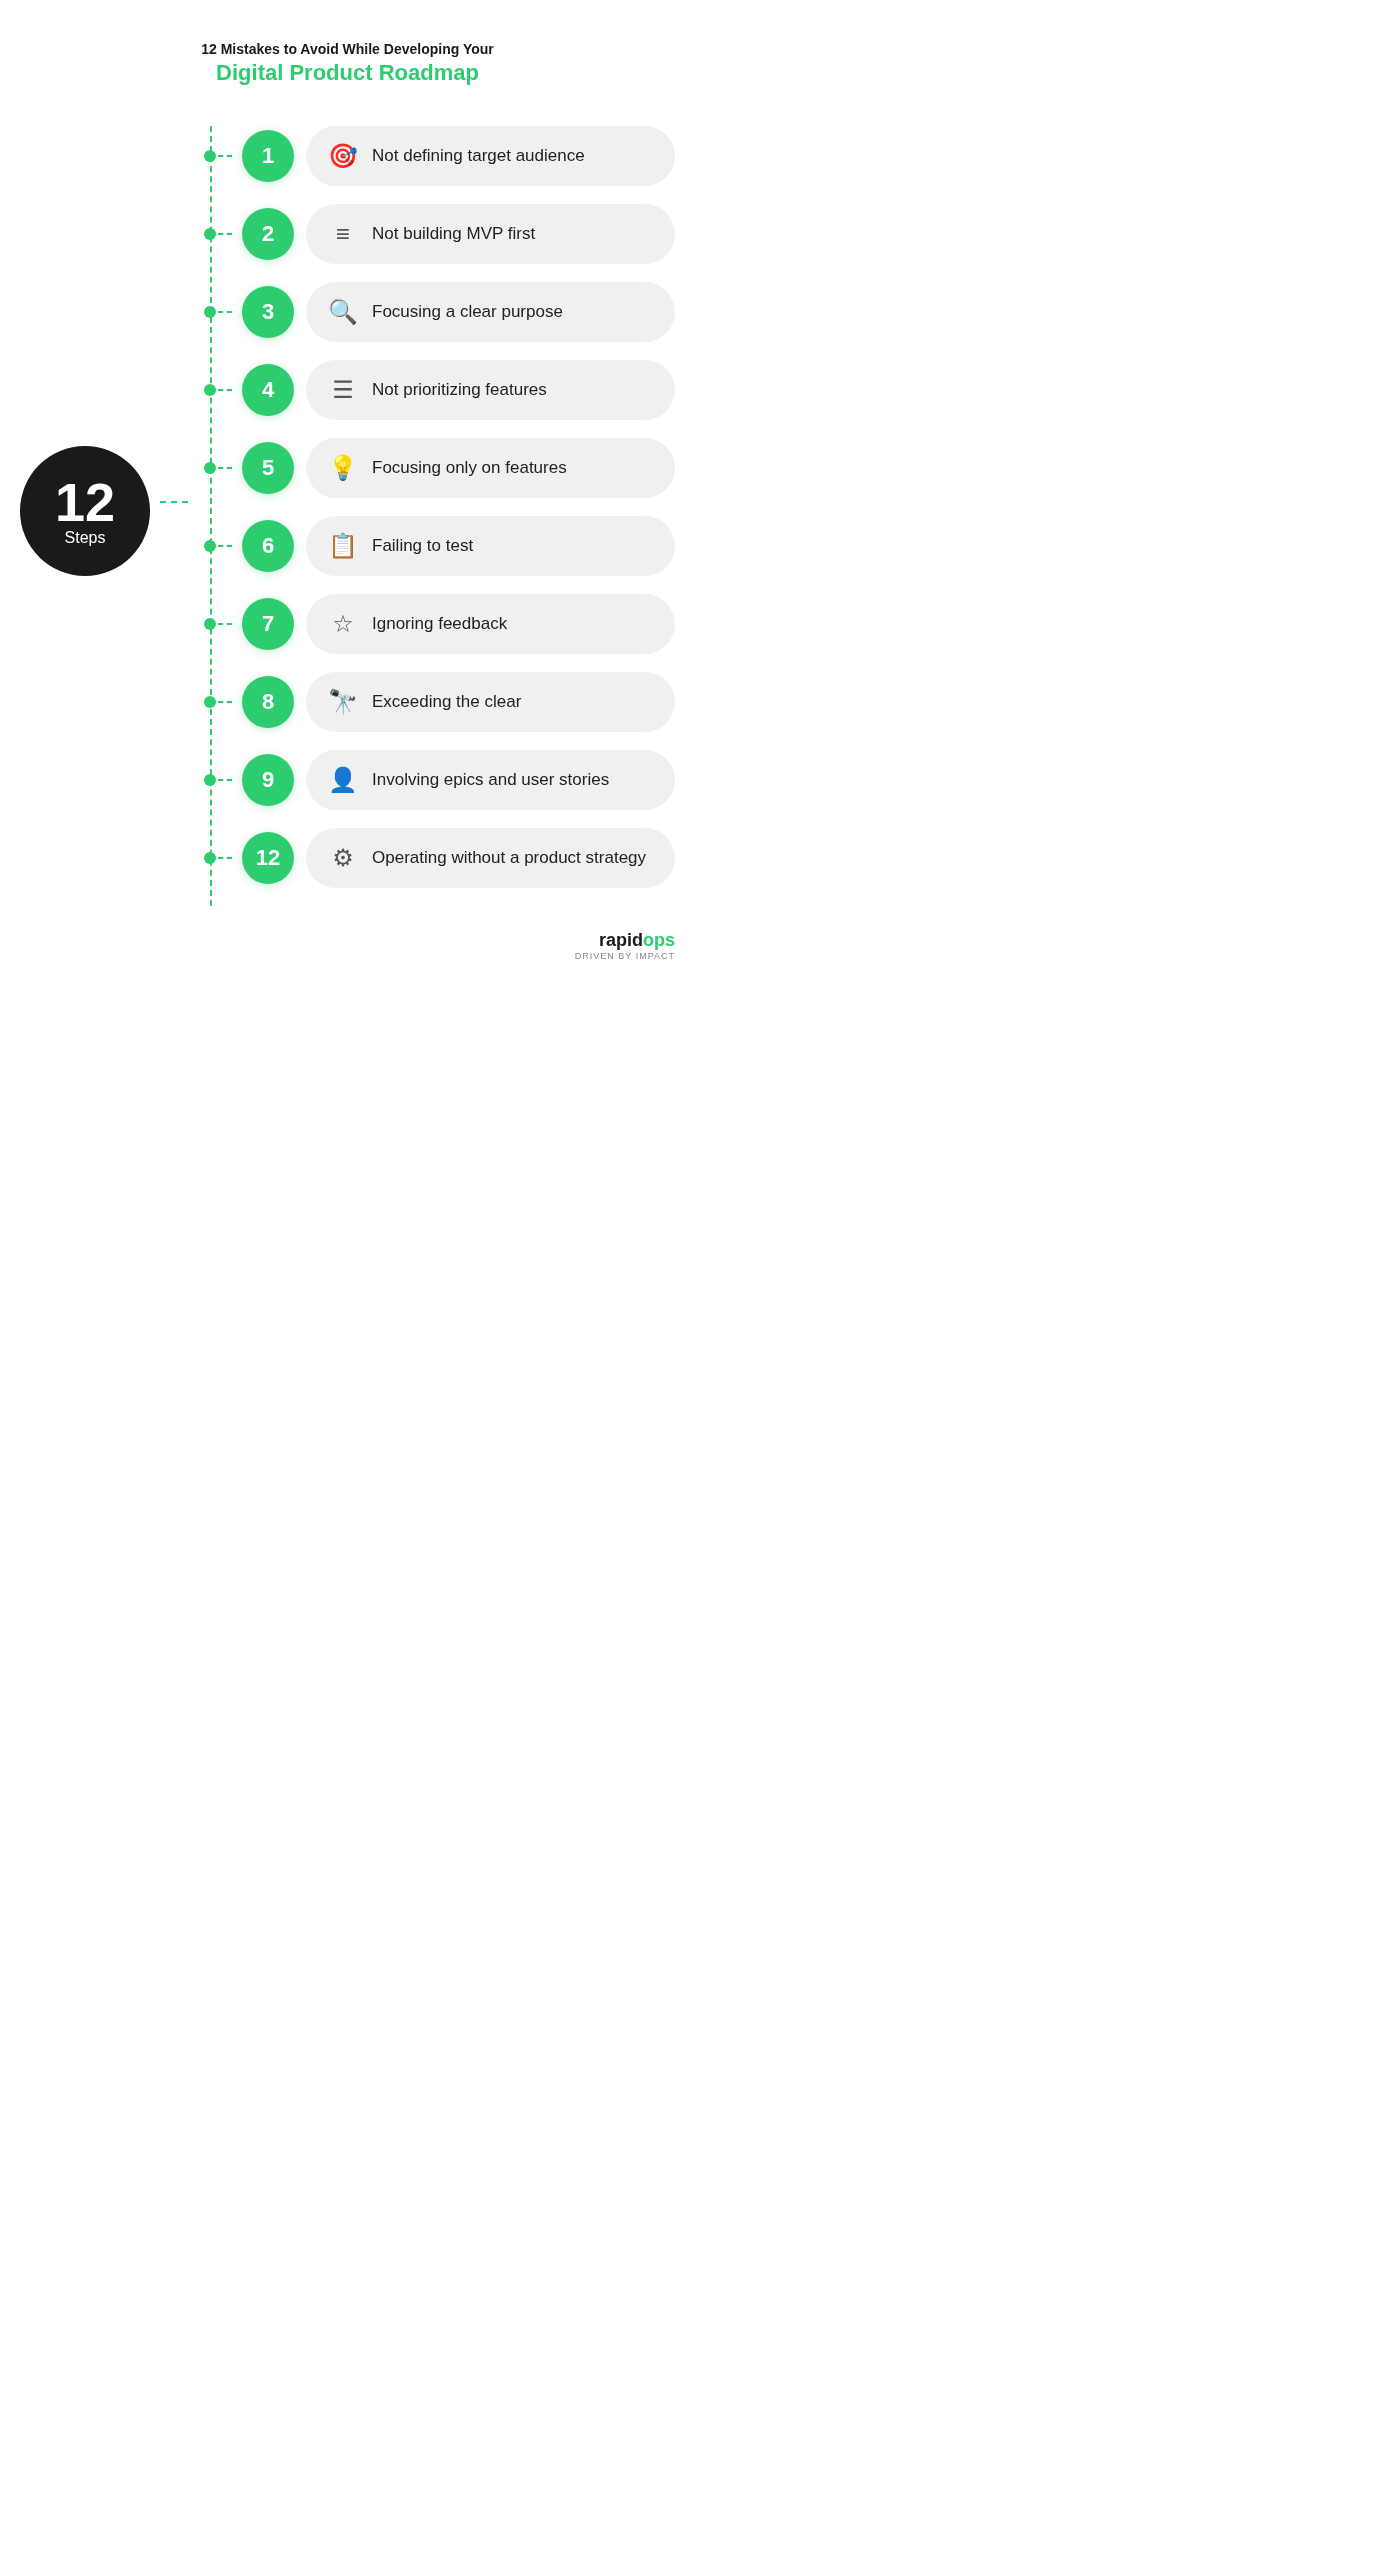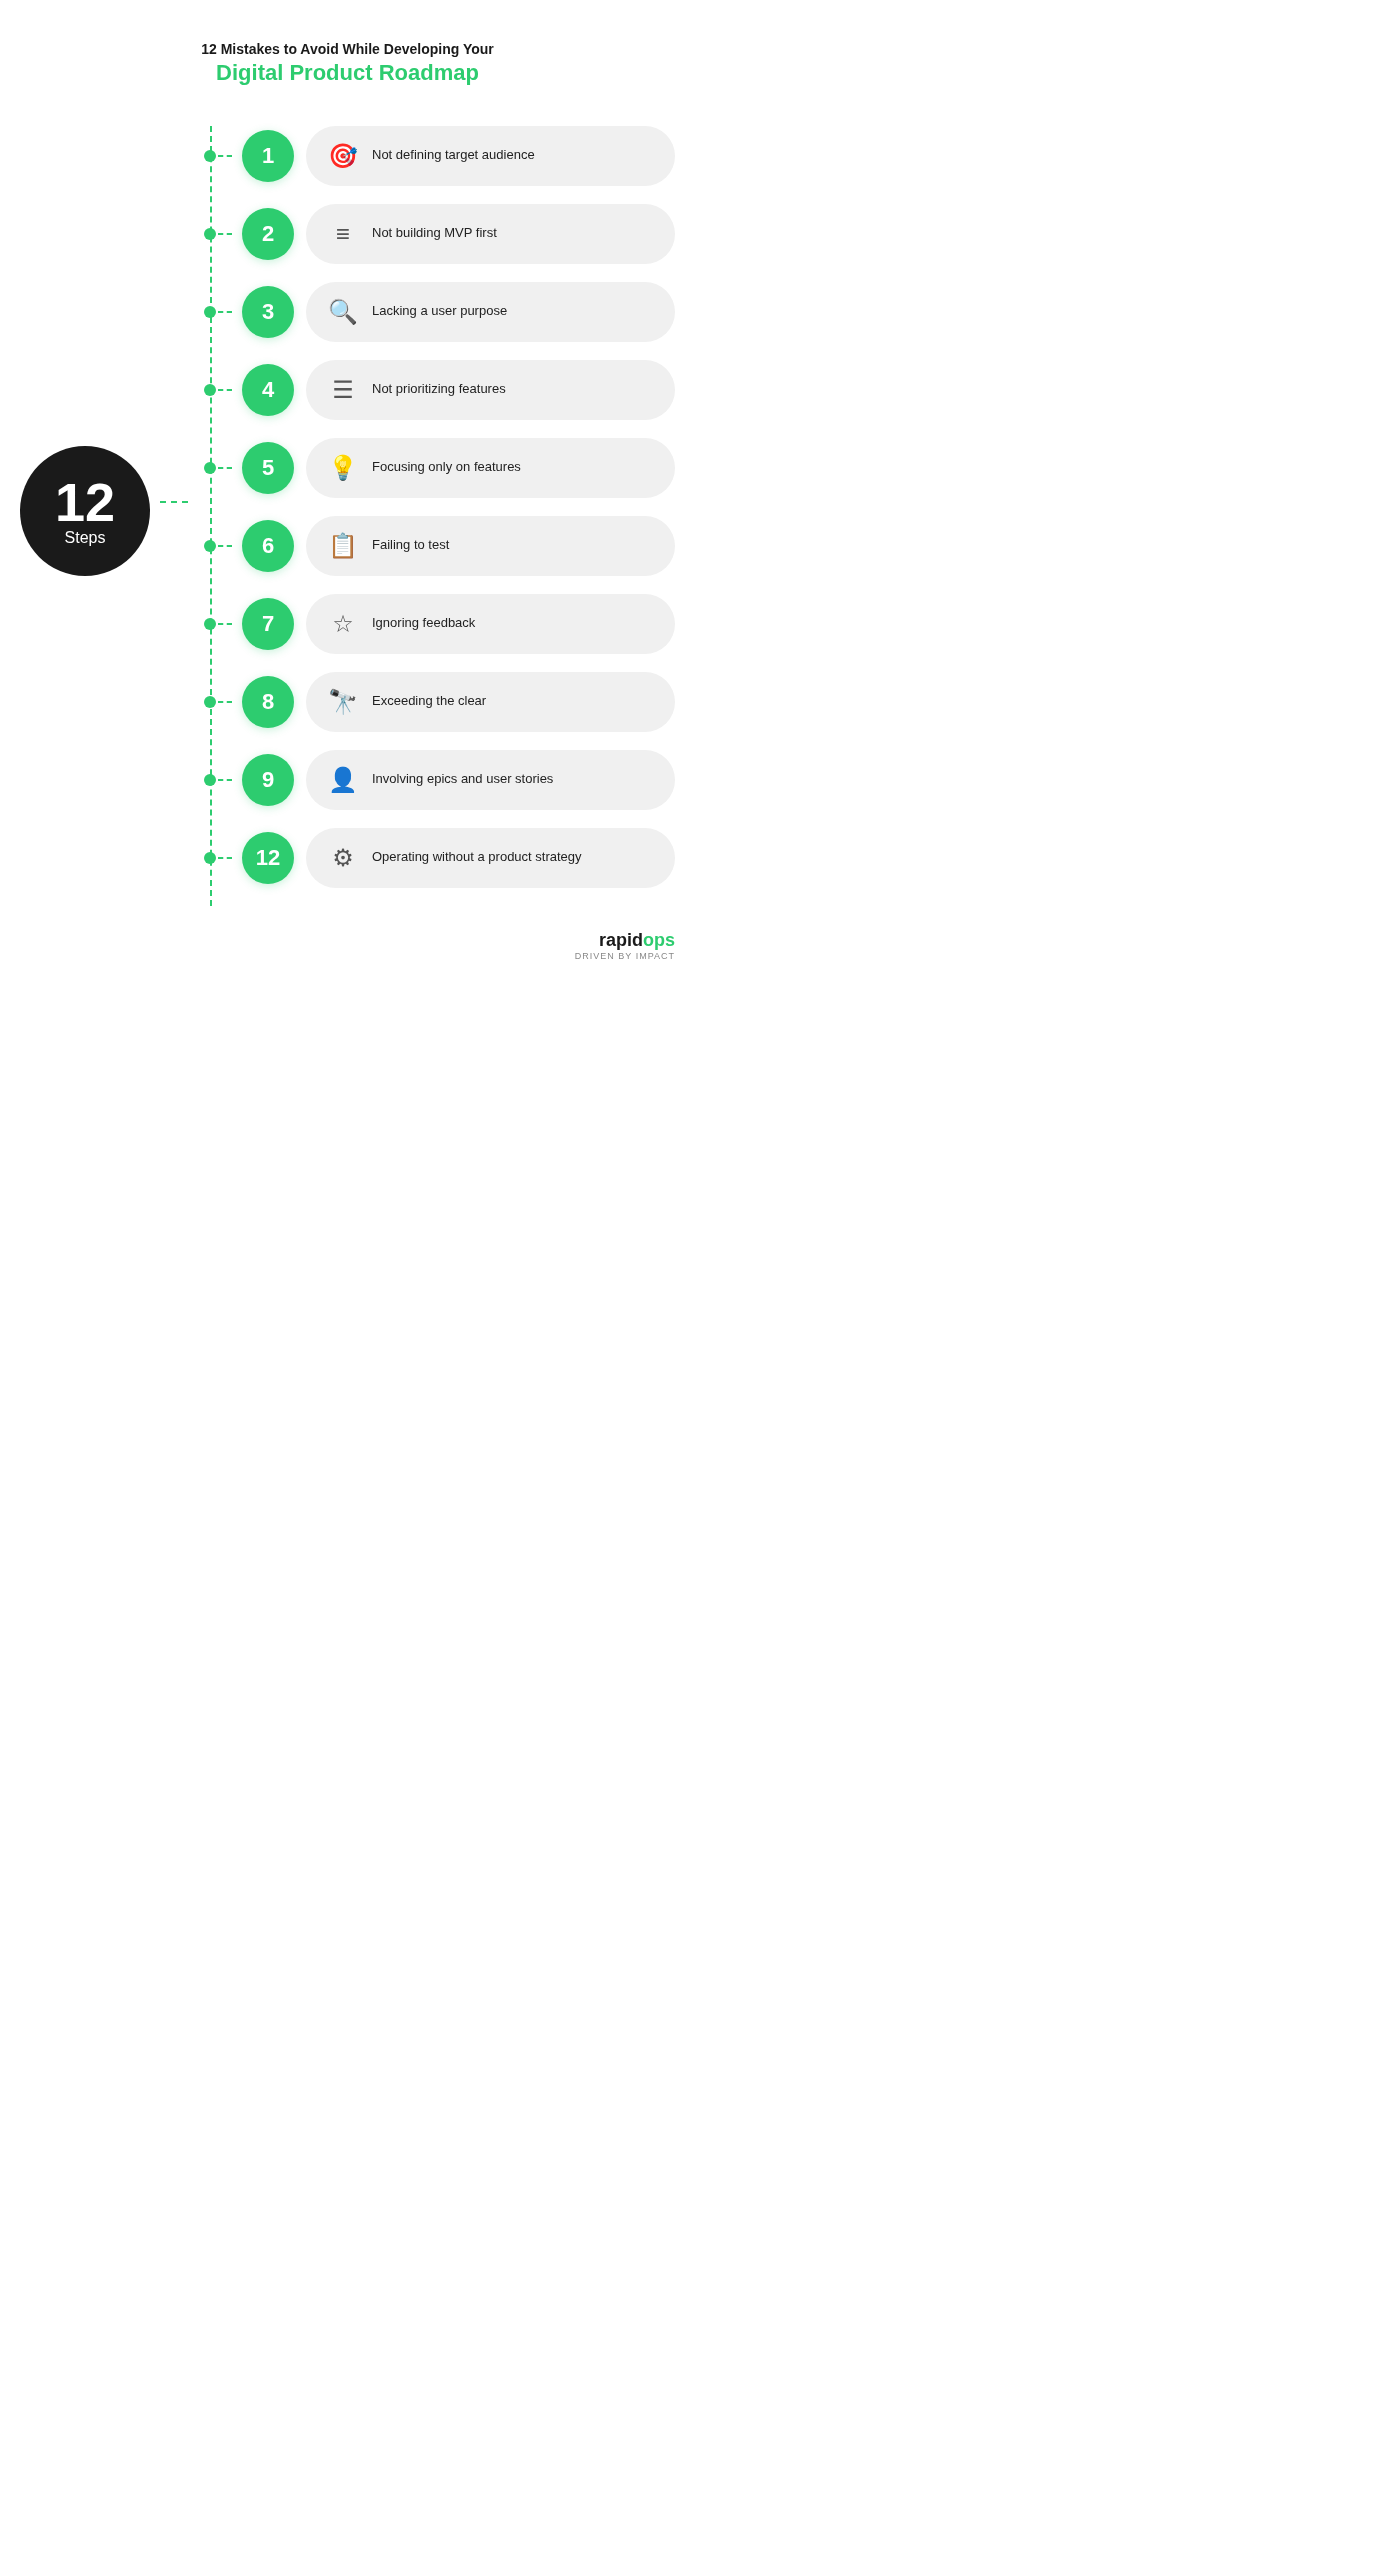--- a/index.html
+++ b/index.html
@@ -149,21 +149,21 @@
 
     .step-icon {
       font-size: 24px;
       flex-shrink: 0;
       color: #555;
       width: 30px;
       text-align: center;
     }
 
     .step-text {
-      font-size: 13px;
+      font-size: 17px;
       font-weight: 500;
       color: #222;
       line-height: 1.3;
     }
 
     .footer {
       display: flex;
       justify-content: flex-end;
       width: 100%;
       margin-top: 24px;
@@ -237,21 +237,21 @@
         </div>
       </div>
       <div class="step-row">
         <div class="step-dot-line">
           <div class="step-dot"></div>
           <div class="horizontal-dashes"></div>
         </div>
         <div class="step-number-circle">3</div>
         <div class="step-card">
           <span class="step-icon">🔍</span>
-          <span class="step-text">Lacking a user purpose</span>
+          <span class="step-text">Focusing a clear purpose</span>
         </div>
       </div>
       <div class="step-row">
         <div class="step-dot-line">
           <div class="step-dot"></div>
           <div class="horizontal-dashes"></div>
         </div>
         <div class="step-number-circle">4</div>
         <div class="step-card">
           <span class="step-icon">☰</span>

